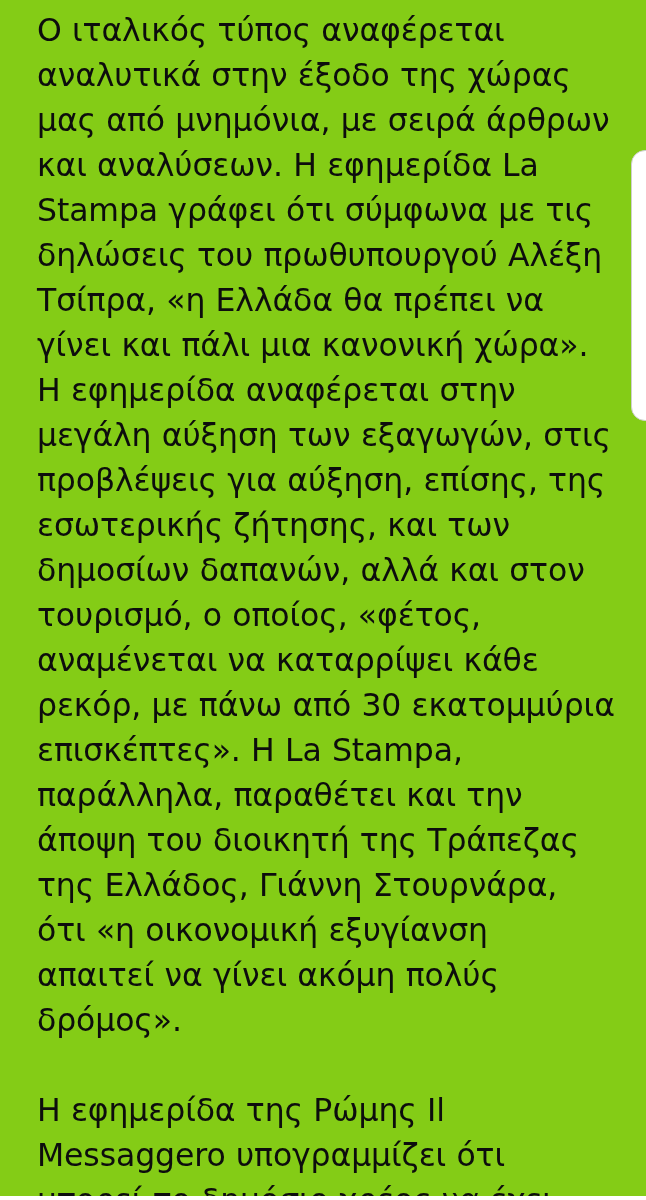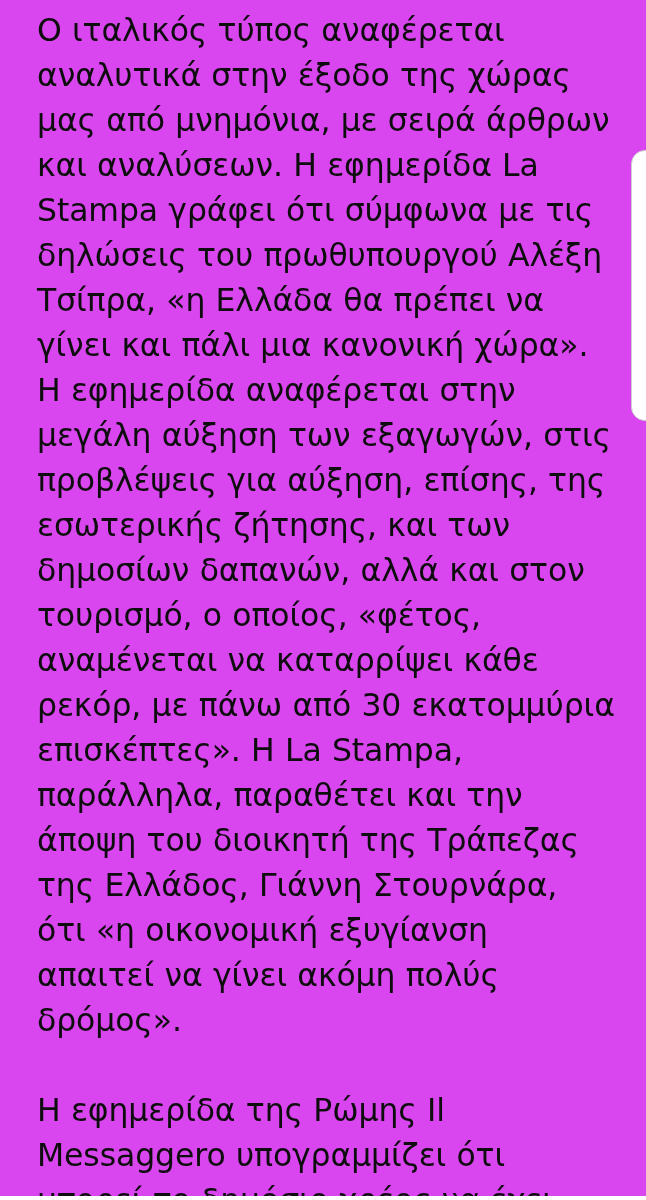--- a/index.html
+++ b/index.html
@@ -15,21 +15,21 @@
     position: relative;
     font-family: "DejaVu Sans", "Liberation Sans", sans-serif;
   }
 
   #screen {
     position: absolute;
     top: 0;
     left: 0;
     width: 646px;
     height: 1200px;
-    background: #d946ef;
+    background: #84cc16;
     overflow: hidden;
   }
 
   
   #article {
     position: absolute;
     left: 37px;
     top: 8px;
     width: 578px;
     color: #0d0d0d;

